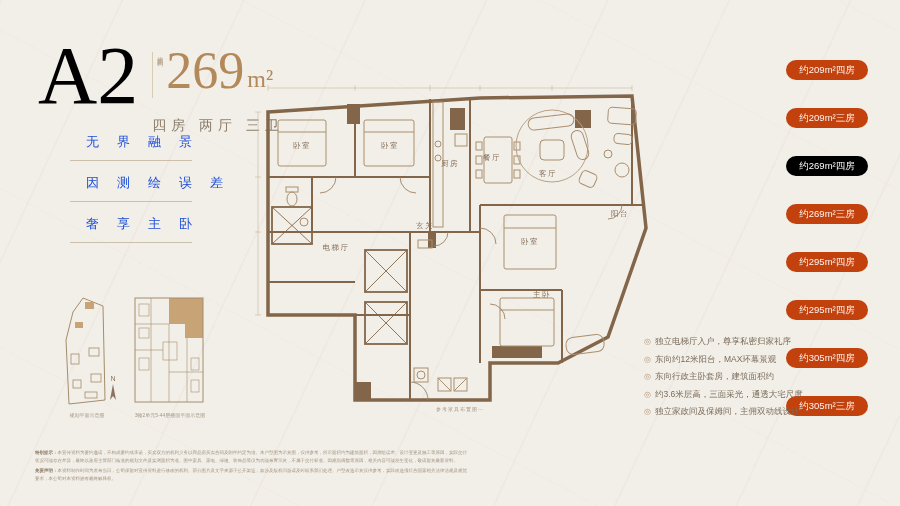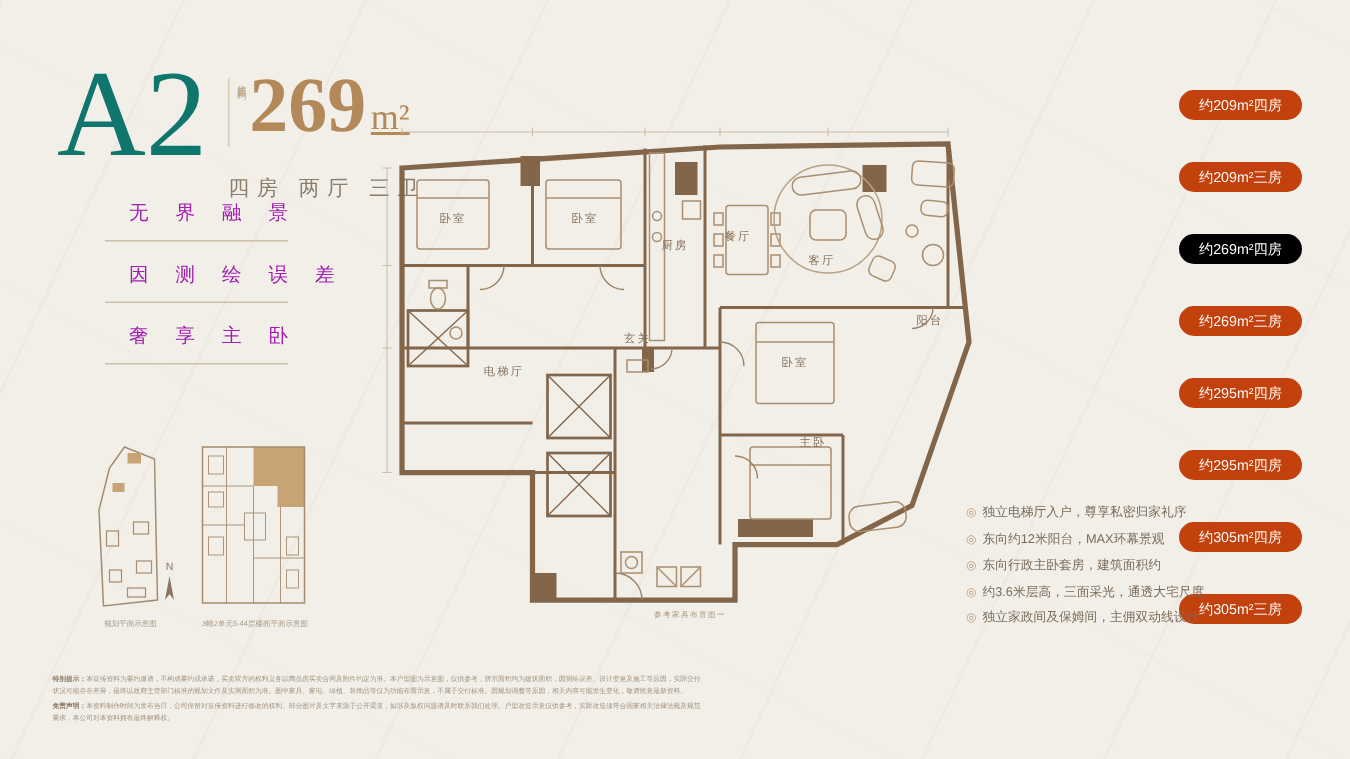--- a/index.html
+++ b/index.html
@@ -5,30 +5,30 @@
   html,body{margin:0;padding:0;}
   body{width:900px;height:506px;overflow:hidden;font-family:"Liberation Sans",sans-serif;}
   .stage{position:relative;width:900px;height:506px;background:#f2efe9;overflow:hidden;}
   .stage::before{content:"";position:absolute;inset:0;
     background:
       repeating-linear-gradient(115deg, rgba(186,172,150,0.07) 0 2px, transparent 2px 110px),
       repeating-linear-gradient(28deg, rgba(186,172,150,0.05) 0 1px, transparent 1px 140px);
     pointer-events:none;}
   
   .hdr{position:absolute;left:38px;top:40px;display:flex;align-items:flex-start;}
-  .unit-name{font-family:"Liberation Serif",serif;font-size:82px;line-height:72px;color:#0f766e;}
+  .unit-name{font-family:"Liberation Serif",serif;font-size:82px;line-height:72px;color:#000000;}
   .area-wrap{margin-left:14px;padding-top:6px;}
   .area-row{display:flex;align-items:flex-start;}
   .area-prefix{writing-mode:vertical-rl;font-size:6px;color:#bcab90;letter-spacing:1px;height:46px;margin-top:6px;margin-right:2px;border-left:1px solid #d8cbb4;padding-left:2px;}
-  .area-val{font-family:"Liberation Serif",serif;font-size:52px;line-height:50px;color:#b3895a;font-weight:bold;}
-  .area-unit{font-family:"Liberation Serif",serif;font-size:24px;color:#b3895a;margin-left:3px;margin-top:20px;text-decoration:underline;}
+  .area-val{font-family:"Liberation Serif",serif;font-size:52px;line-height:50px;color:#b3895a;}
+  .area-unit{font-family:"Liberation Serif",serif;font-size:24px;color:#b3895a;margin-left:3px;margin-top:20px;}
   .layout-spec{font-size:14px;letter-spacing:5px;color:#8c7c6a;margin-top:19px;}
   
   .features{position:absolute;left:70px;top:133px;width:122px;}
-  .feature{text-align:center;font-size:13px;color:#a21caf;letter-spacing:18px;padding:0 0 9px 16px;border-bottom:1px solid #ccbfab;margin-bottom:13px;white-space:nowrap;}
+  .feature{text-align:center;font-size:13px;color:#1d4ed8;letter-spacing:18px;padding:0 0 9px 16px;border-bottom:1px solid #ccbfab;margin-bottom:13px;white-space:nowrap;}
   .feature.narrow{letter-spacing:8px;padding-left:8px;}
   
   .plan{position:absolute;left:252px;top:82px;width:400px;height:350px;}
   .plan-caption{position:absolute;left:436px;top:406px;width:80px;font-size:5px;color:#a79884;letter-spacing:1px;}
   
   .siteplan{position:absolute;left:57px;top:296px;}
   .sitecap{position:absolute;left:44px;top:412px;width:86px;text-align:center;font-size:5px;color:#a79884;}
   .north{position:absolute;left:106px;top:375px;width:14px;text-align:center;}
   .north-n{font-size:7px;color:#8a7460;line-height:8px;}
   .keyplan{position:absolute;left:131px;top:294px;}

